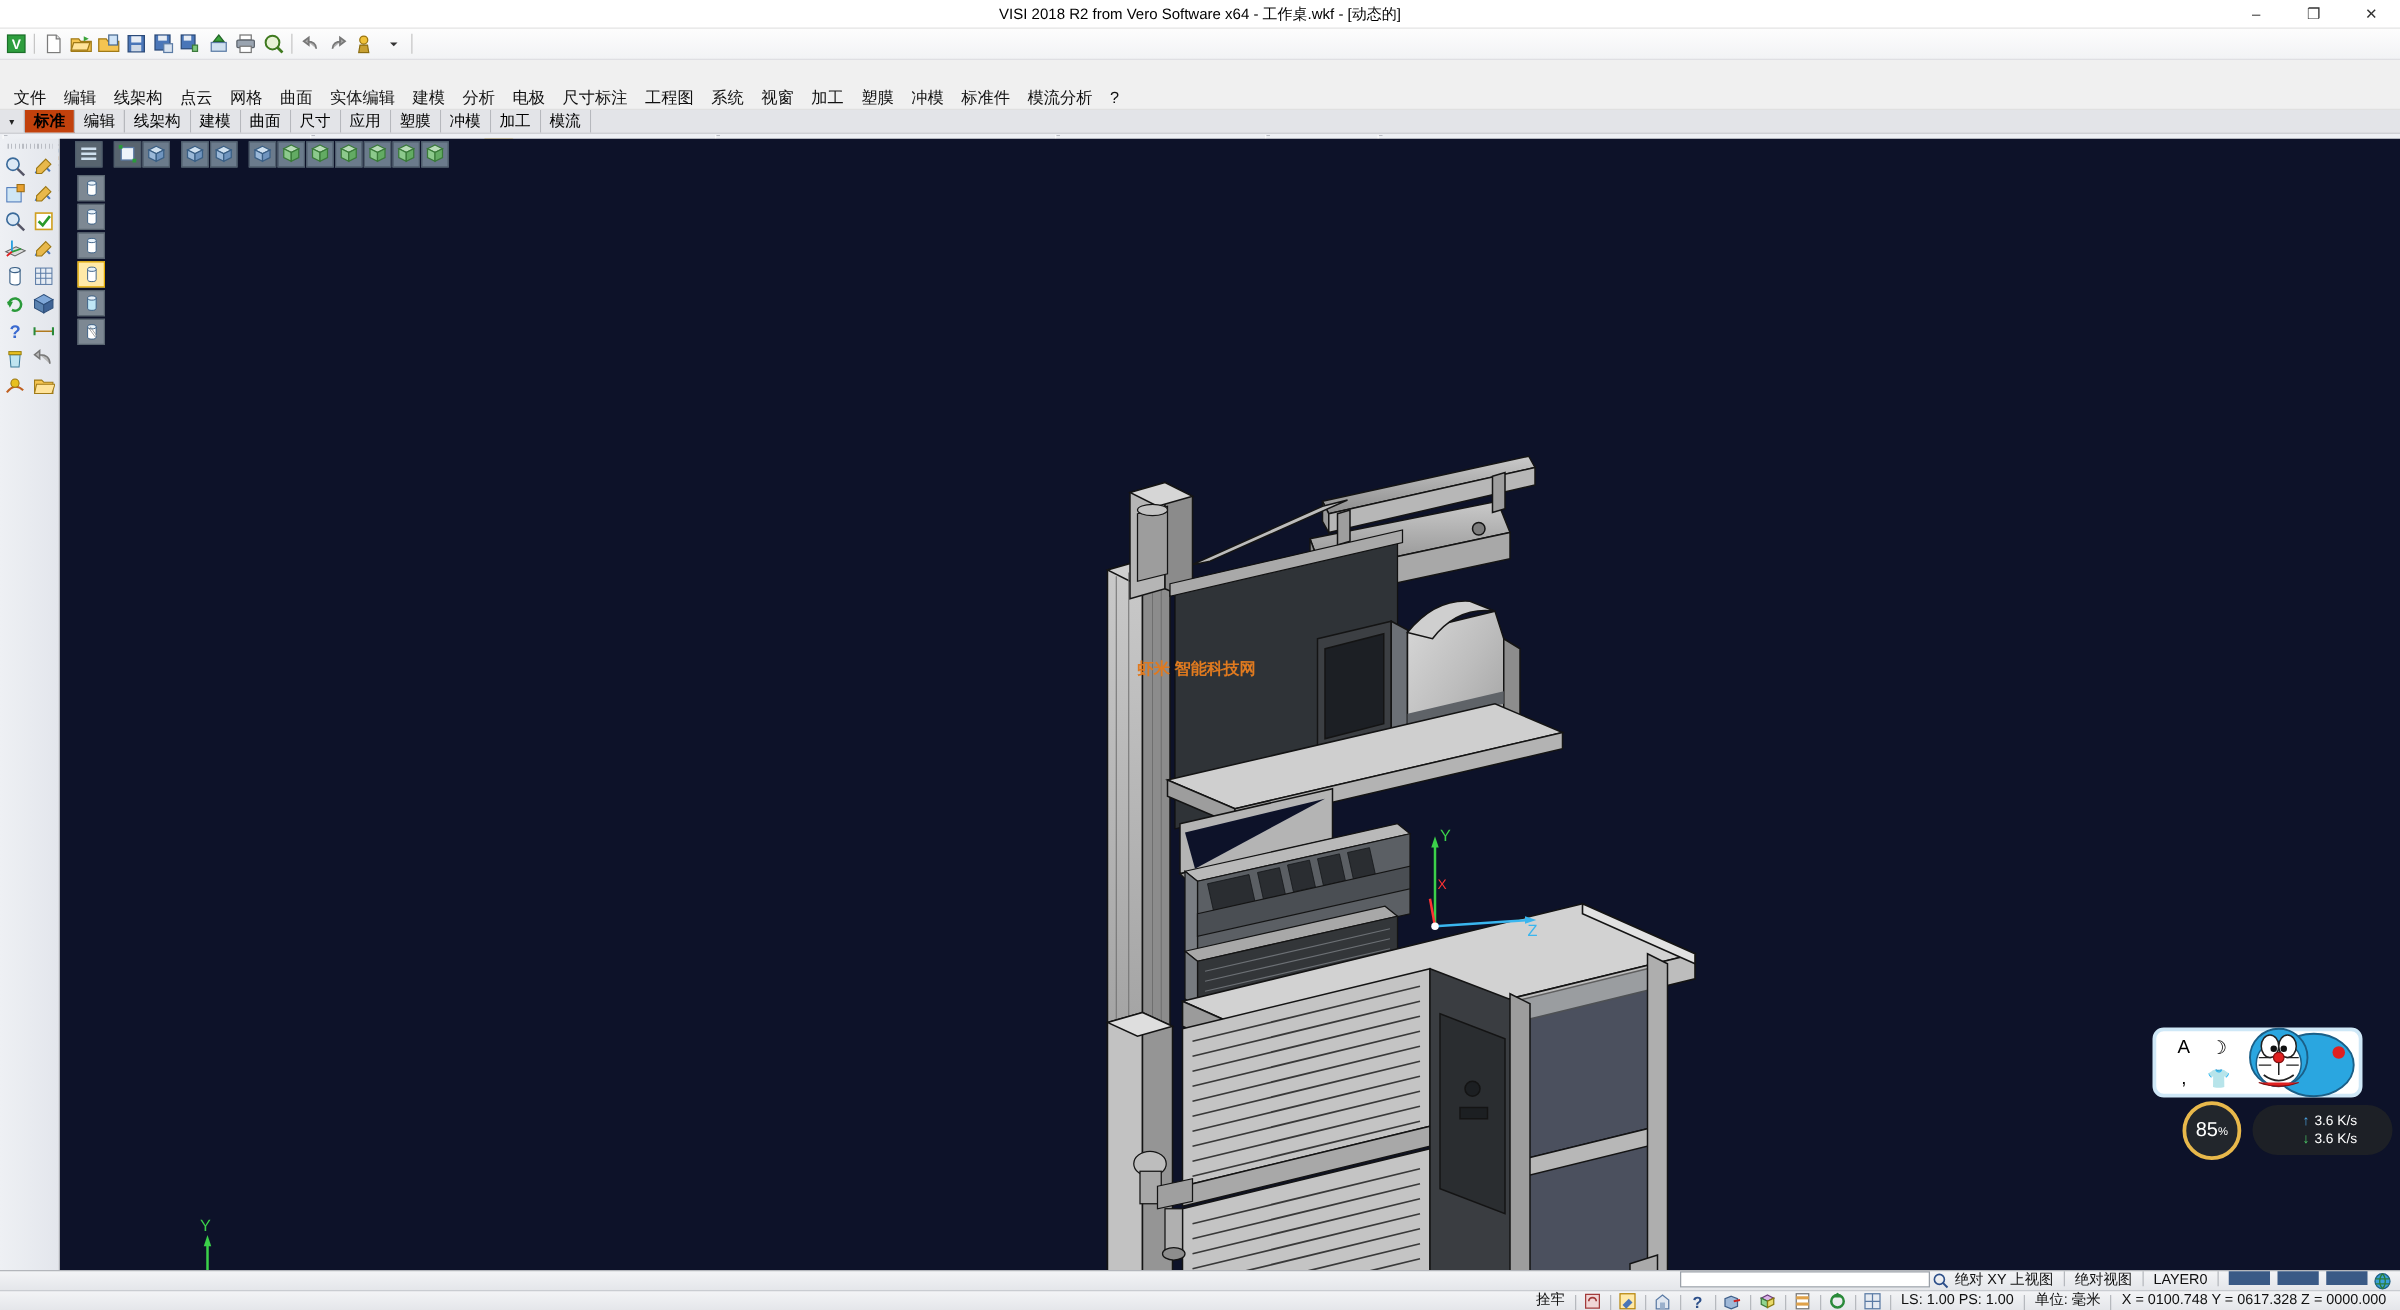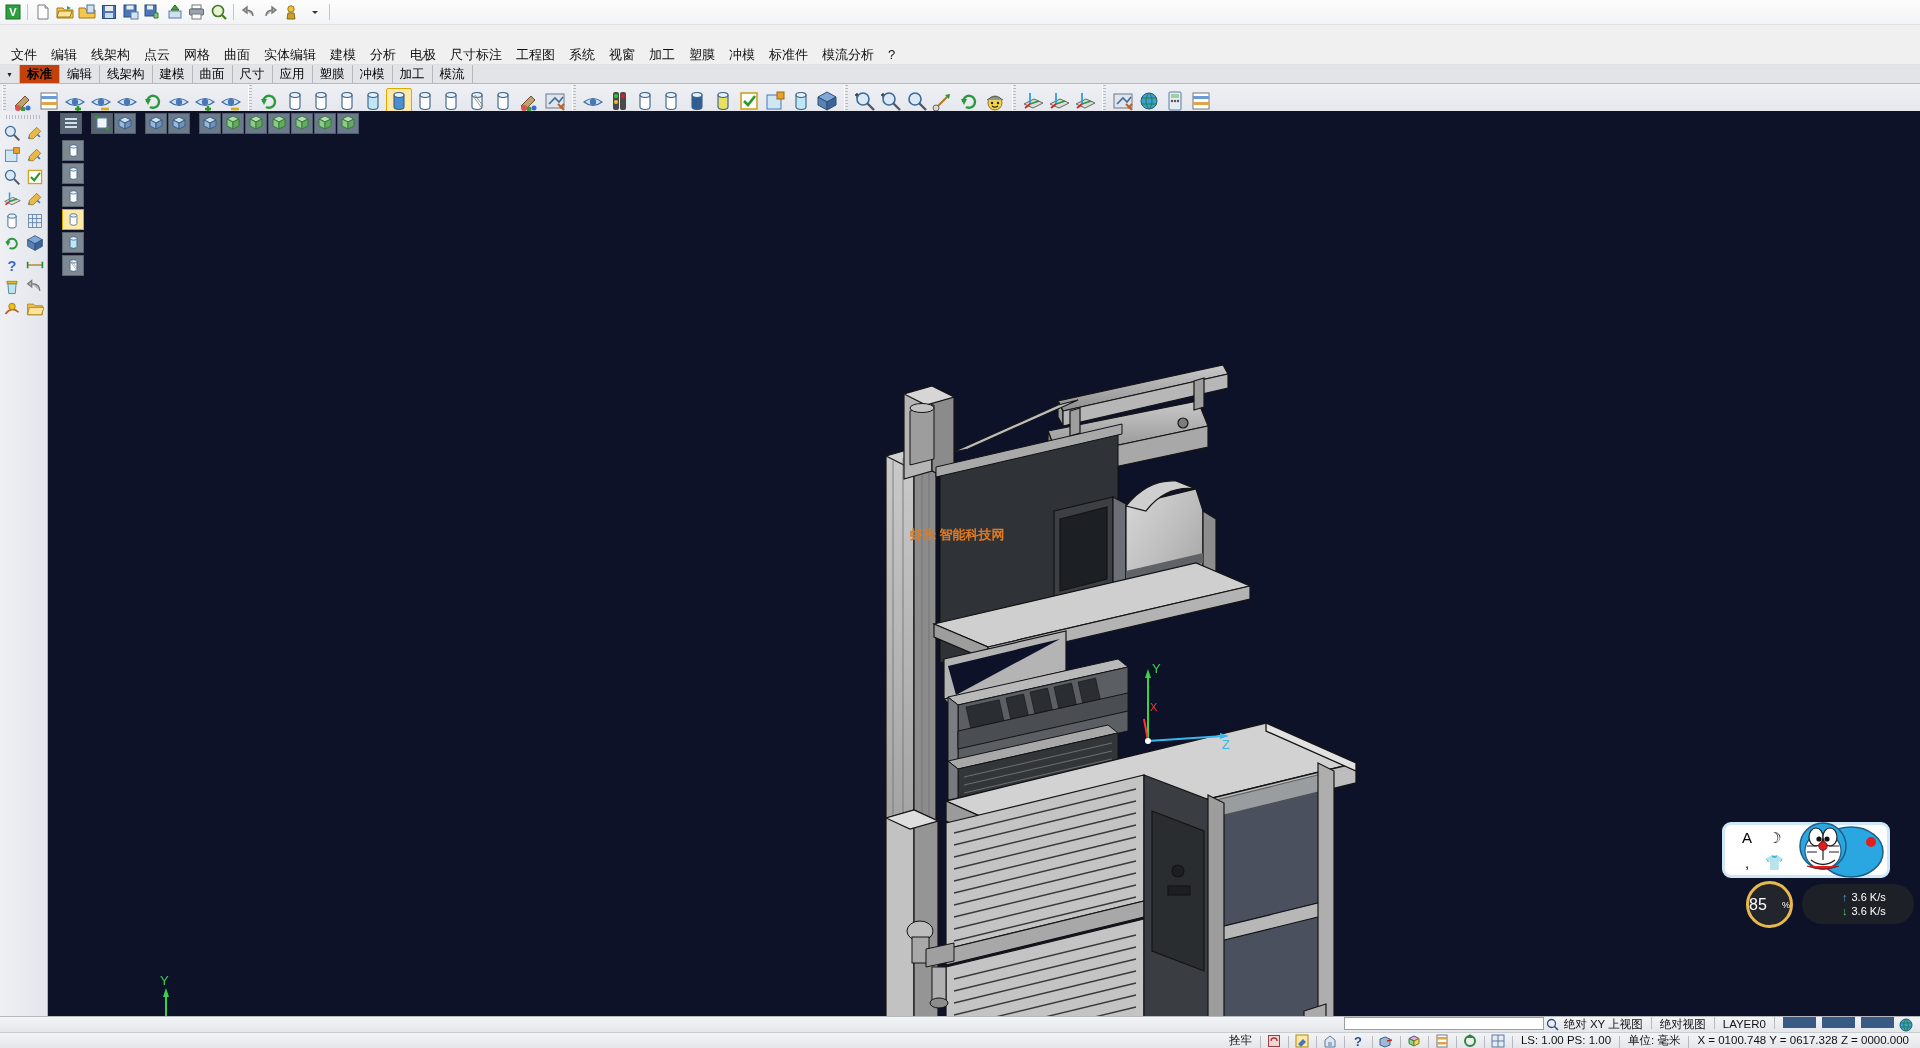--- a/index.html
+++ b/index.html
@@ -167,35 +167,43 @@
     position:absolute; right: -2px; bottom: 4px; width: 112px; height: 40px;
     background: #1d2026; border-radius: 20px; color:#fff;
     display:flex; flex-direction:column; justify-content:center; padding-left: 40px;
     font-size: 11px;
   }
   .wg-speed div { display:flex; align-items:center; gap:4px; line-height:14px; }
   .wg-pct {
     position:absolute; left: 24px; bottom: 0px; width: 47px; height: 47px;
     border-radius: 50%; background:#22262c;
     border: 3px solid #e8b84b;
-    display:flex; align-items:center; justify-content:space-between;
+    display:flex; align-items:center; justify-content:center;
     color:#fff; font-size: 16px;
   }
   .wg-pct small { font-size: 9px; }
   .wm {
     position:absolute; left: 0; top: 0; font-size: 13px; font-weight:700;
     color:#e07a1f; white-space:nowrap;
   }
   svg { display:block; }
 </style>
 </head>
 <body>
 
 <div id="app">
 
+  <div class="titlebar">
+    <div class="title-text">VISI 2018 R2 from Vero Software x64 - 工作桌.wkf - [动态的]</div>
+    <div class="win-btns">
+      <div class="win-btn">–</div>
+      <div class="win-btn">❐</div>
+      <div class="win-btn close">✕</div>
+    </div>
+  </div>
 
   <div class="qat">
     <div class="ico">
       <svg width="16" height="16" viewBox="0 0 16 16">
           <rect x="1" y="1" width="14" height="14" fill="#2e9e3e" stroke="#1b6f29"></rect>
           <text x="8" y="12" font-size="11" fill="#fff" text-anchor="middle" font-family="Liberation Sans, sans-serif" font-weight="bold">V</text>
         </svg>
     </div>
     <div class="sep"></div>
     <div class="ico">

